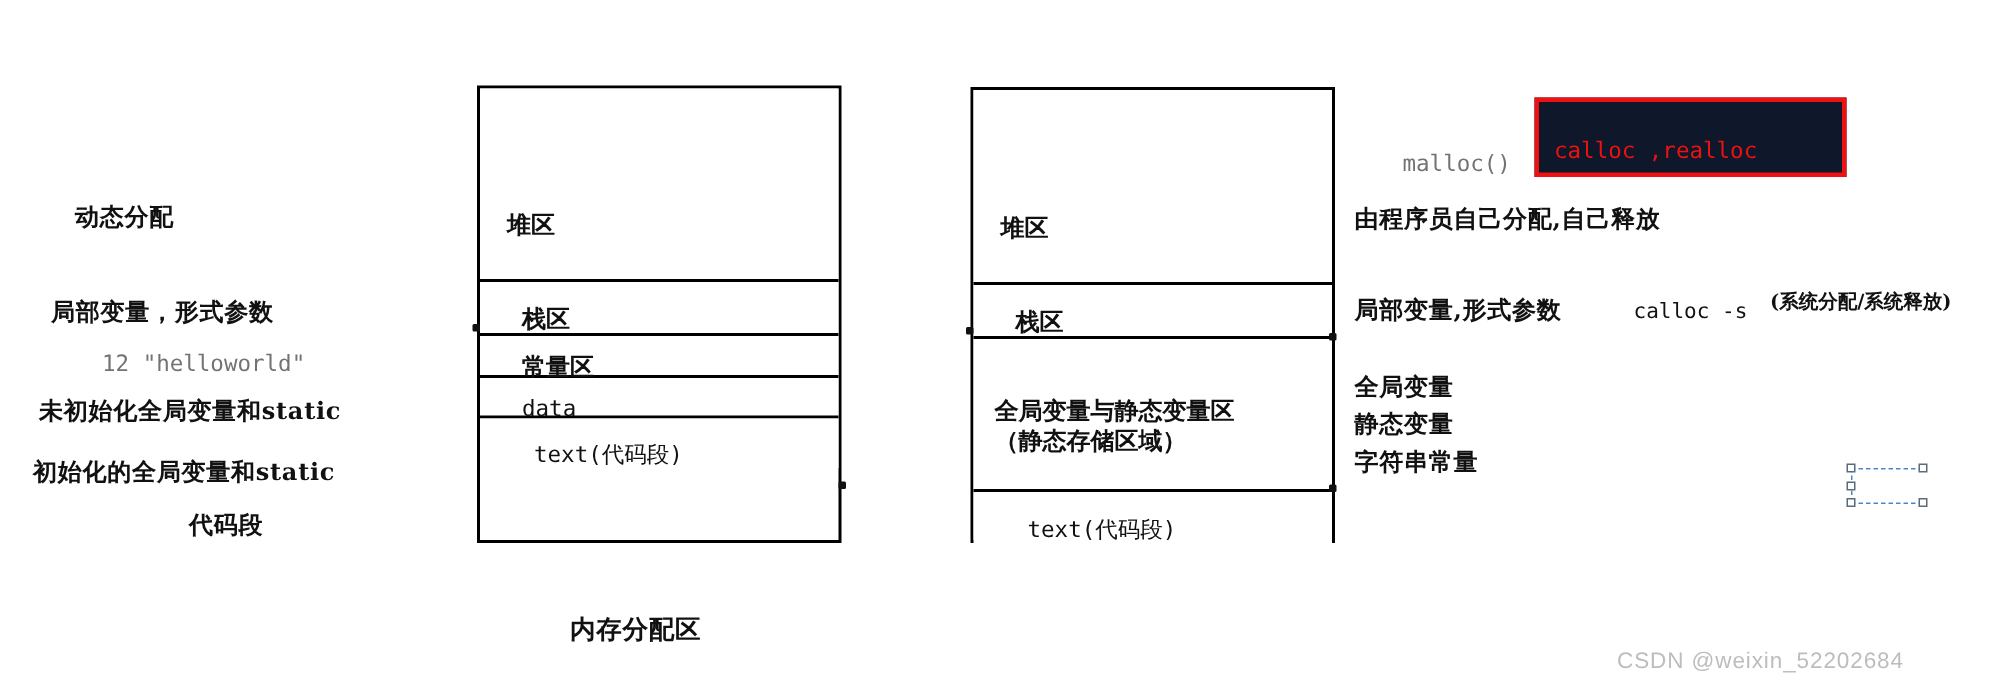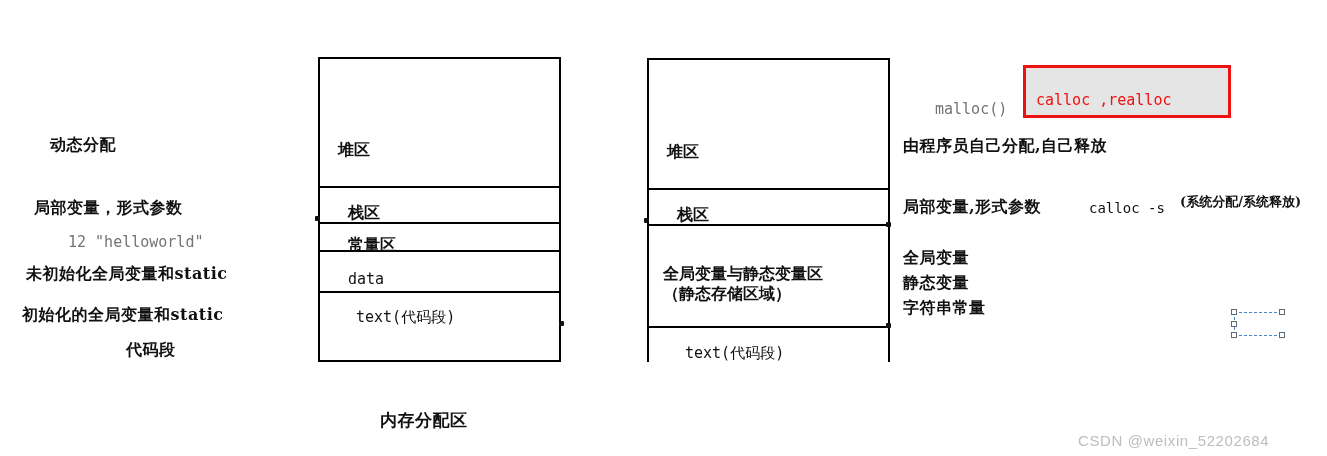--- a/index.html
+++ b/index.html
@@ -102,21 +102,21 @@
     height: 5px;
     background: #111111;
     border-radius: 1px;
   }
 
   
   .redbox {
     position: absolute;
     border: 3px solid #ee1111;
     box-sizing: border-box;
-    background: #e5e5e5;
+    background: #0f172a;
     display: flex;
     align-items: flex-end;
   }
   .redbox .redtext {
     font-family: "DejaVu Sans Mono", "Liberation Mono", monospace;
     font-size: 15px;
     color: #ee1111;
     padding: 0 0 6px 10px;
     white-space: pre;
   }
@@ -183,21 +183,21 @@
 
     <div class="memrow" style="height:36px;">
       <span class="rowlabel indent2">栈区</span>
     </div>
 
     <div class="memrow" style="height:28px;">
       <span class="rowlabel indent2">常量区</span>
     </div>
 
 
-    <div class="memrow" style="height:41px;">
+    <div class="memrow" style="height:27px;">
       <span class="rowlabel monolabel indent2">data</span>
     </div>
 
     <div class="memrow" style="height:33px;">
       <span class="rowlabel monolabel" style="padding-left:36px;">text(代码段)</span>
     </div>
   </div>
 
   <div class="handle" style="left:315px; top:216px;"></div>
   <div class="handle" style="left:559px; top:321px;"></div>

